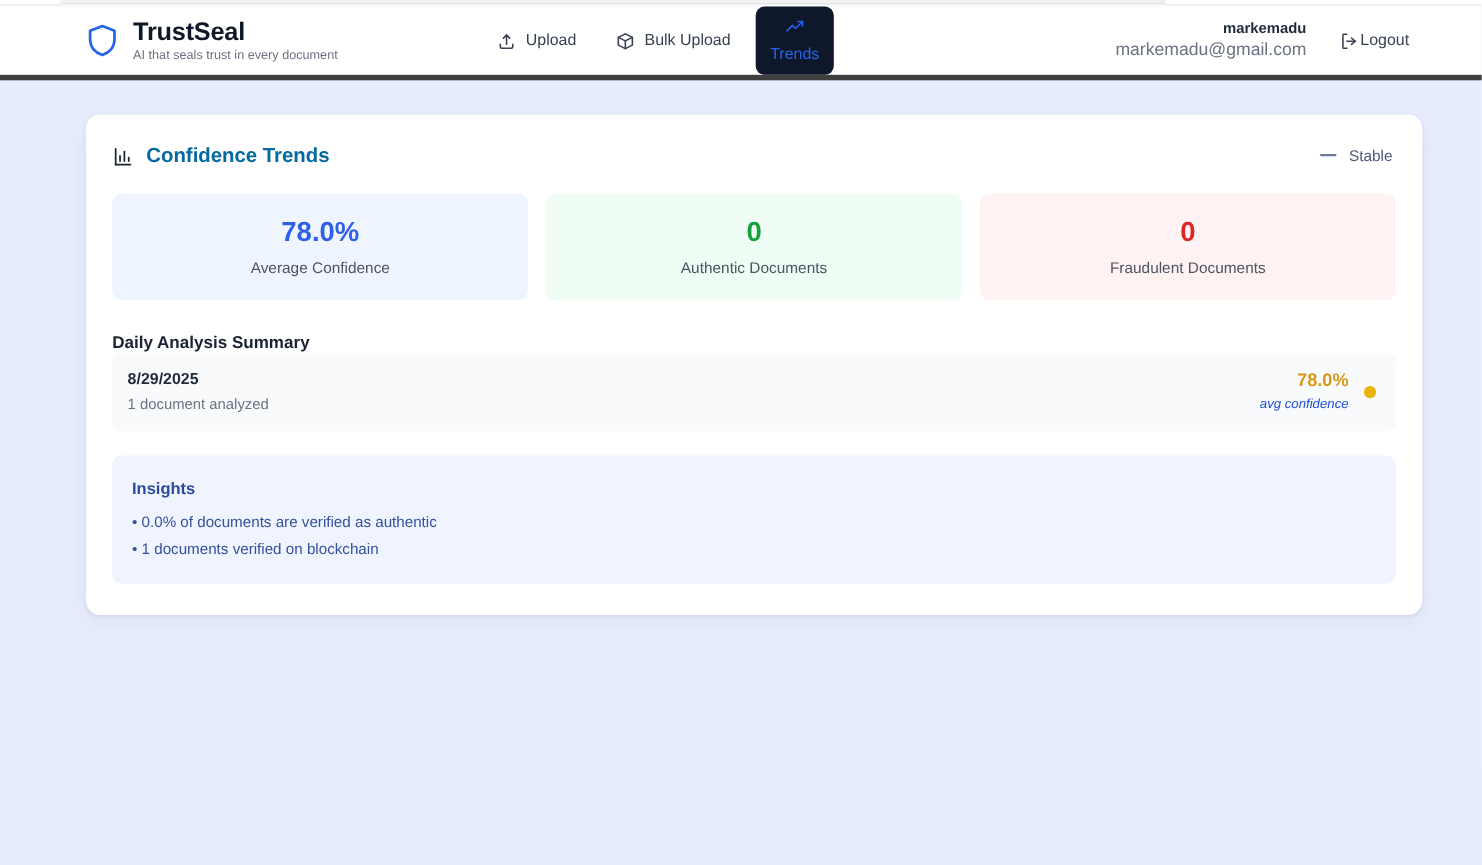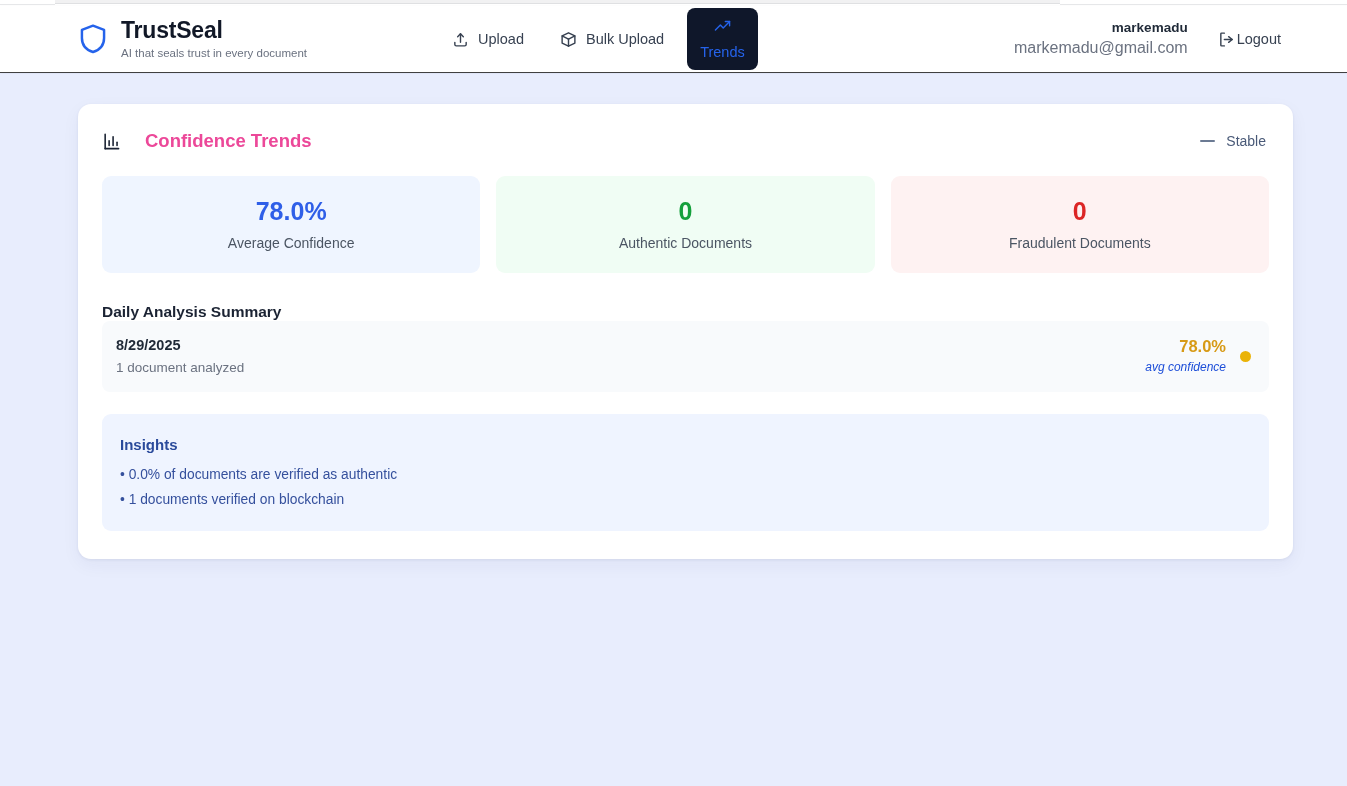--- a/index.html
+++ b/index.html
@@ -36,21 +36,21 @@
   .browser-sliver .edge-l { position:absolute; left:0; top:0; width:55px; height:5px; background:#fff; border-bottom:1px solid #e6e7e9;}
   .browser-sliver .edge-r { position:absolute; left:1060px; top:0; width:287px; height:5px; background:#fff; border-bottom:1px solid #e6e7e9;}
 
   
   .app-header {
     position: absolute;
     top: 6px; left: 0;
     width: 1347px;
     height: 67px;
     background: #ffffff;
-    border-bottom: 1px solid #404040;
+    border-bottom: 5px solid #404040;
     box-shadow: 0 1px 3px rgba(20,30,80,0.06);
     display: flex;
     align-items: center;
   }
 
   .brand {
     display: flex;
     align-items: center;
     margin-left: 78px;
     gap: 13px;
@@ -131,22 +131,22 @@
     padding: 26px 24px 28px 24px;
   }
 
   .card-head {
     display: flex;
     align-items: center;
     padding: 0 0 0 0;
     margin-bottom: 24px;
   }
   .card-title {
-    display: flex; align-items: center; gap: 24px;
-    font-size: 18.5px; font-weight: bold; color: #ec4899;
+    display: flex; align-items: flex-end; gap: 12px;
+    font-size: 18.5px; font-weight: bold; color: #0369a1;
   }
   .trend-pill {
     margin-left: auto;
     display: flex; align-items: center; gap: 11px;
     font-size: 14px; color: #4a5a78;
     padding-right: 3px;
   }
   .trend-dash {
     display:block; width: 15px; height: 2px; background: #6b7a93; border-radius: 2px;
   }

